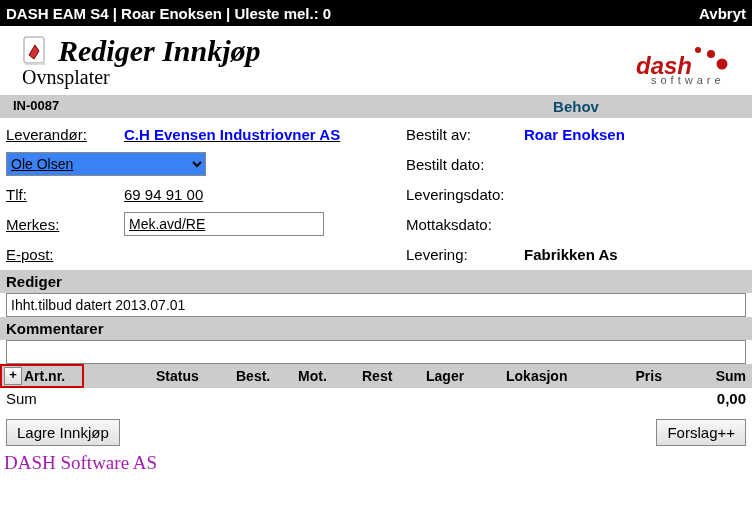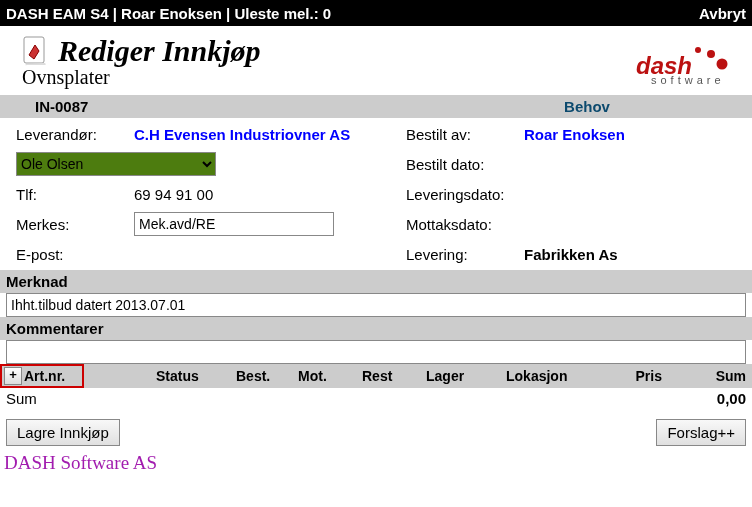--- a/index.html
+++ b/index.html
@@ -8,32 +8,32 @@
   .topbar-left { font-size: 15px; }
   .topbar-right { font-size: 15px; cursor: pointer; }
   .titlebar { display: flex; align-items: flex-start; justify-content: space-between; padding: 8px 8px 4px 20px; }
   .title-left { display: flex; flex-direction: column; }
   .title-row { display: flex; align-items: center; gap: 6px; }
   .doc-icon { width: 32px; height: 32px; display:inline-block; }
   .page-title { font-size: 30px; font-weight: bold; font-style: italic; font-family: Georgia, 'Times New Roman', serif; }
   .subtitle { font-size: 20px; font-family: Georgia, 'Times New Roman', serif; margin-top: -2px; margin-left: 2px;}
   .logo { margin-top: 6px; margin-right: 6px; }
   .info-header { display: flex; background: #ccc; }
-  .info-header-left { width: 400px; padding: 3px 13px; font-weight: bold; font-size: 15px; margin-left: 22px; }
+  .info-header-left { width: 400px; padding: 3px 13px; font-weight: bold; font-size: 13px; }
   .info-header-right { flex: 1; padding: 3px 6px; font-weight: bold; color: #0c4a6e; text-align: center; font-size: 15px;}
   .info-body { display: flex; padding: 4px 0; }
   .info-col { display: flex; flex-direction: column; gap: 6px; }
-  .info-col.left { width: 400px; padding-left: 16px; }
+  .info-col.left { width: 400px; padding-left: 6px; text-decoration: underline; }
   .info-col.right { flex: 1; padding-left: 6px; }
   .info-row { display: flex; align-items: center; min-height: 24px; }
   .info-label { width: 118px; font-size: 15px; }
   .info-value { font-size: 15px; }
   .info-value.link { color: #00f; font-weight: bold; }
   .info-value.bold { font-weight: bold; }
-  select.dd { width: 200px; height: 24px; font-size: 14px; border: 1px solid #888; background: #4d7c0f; }
+  select.dd { width: 200px; height: 24px; font-size: 14px; border: 1px solid #888; background: #3b82f6; }
   input.txt { width: 200px; height: 24px; font-size: 14px; border: 1px solid #888; padding: 0 4px; }
   .section-header { background: #ccc; padding: 3px 6px; font-weight: bold; font-size: 15px; }
   .section-body { padding: 0 6px; }
   .fullinput { width: 100%; height: 24px; font-size: 14px; border: 1px solid #888; padding: 0 4px; }
   .table-header { display: flex; background: #ccc; align-items: center; font-weight: bold; font-size: 14px; padding-right:6px; }
   .add-cell { width: 84px; border: 2px solid #c00; display:flex; align-items:center; padding: 1px 4px 1px 2px; }
   .add-btn { width: 18px; height: 18px; background: linear-gradient(#fff,#ddd); border: 1px solid #888; font-size:13px; line-height:14px; text-align:center; cursor:pointer; margin-right:2px;}
   .th { text-align: left; }
   .th.status { flex: 0 0 80px; margin-left: 72px;}
   .th.best { flex: 0 0 62px; }
@@ -129,21 +129,21 @@
       <div class="info-label">Mottaksdato:</div>
       <div class="info-value"></div>
     </div>
     <div class="info-row">
       <div class="info-label">Levering:</div>
       <div class="info-value bold">Fabrikken As</div>
     </div>
   </div>
 </div>
 
-<div class="section-header">Merknad</div>
+<div class="section-header">Rediger</div>
 <div class="section-body">
   <input class="fullinput" type="text" value="Ihht.tilbud datert 2013.07.01" style="">
 </div>
 
 <div class="section-header">Kommentarer</div>
 <div class="section-body">
   <input class="fullinput" type="text" value="" style="">
 </div>
 
 <div class="table-header">

